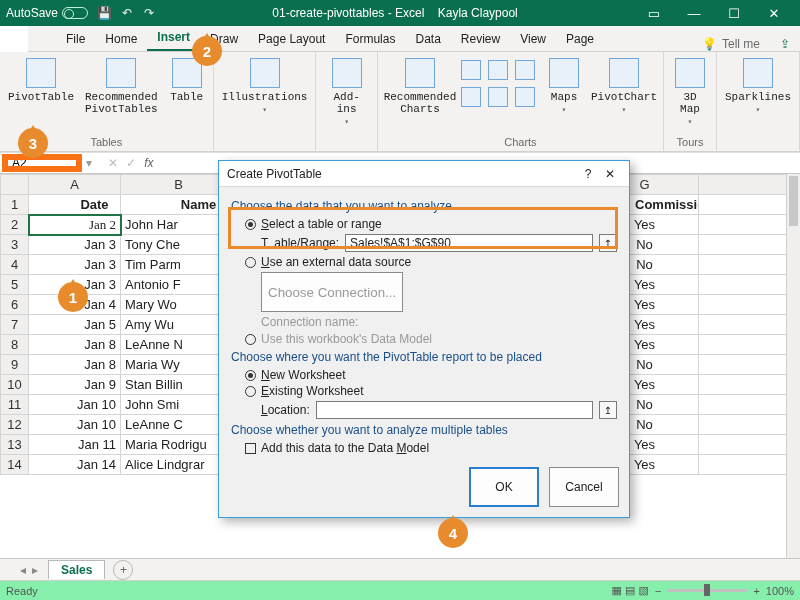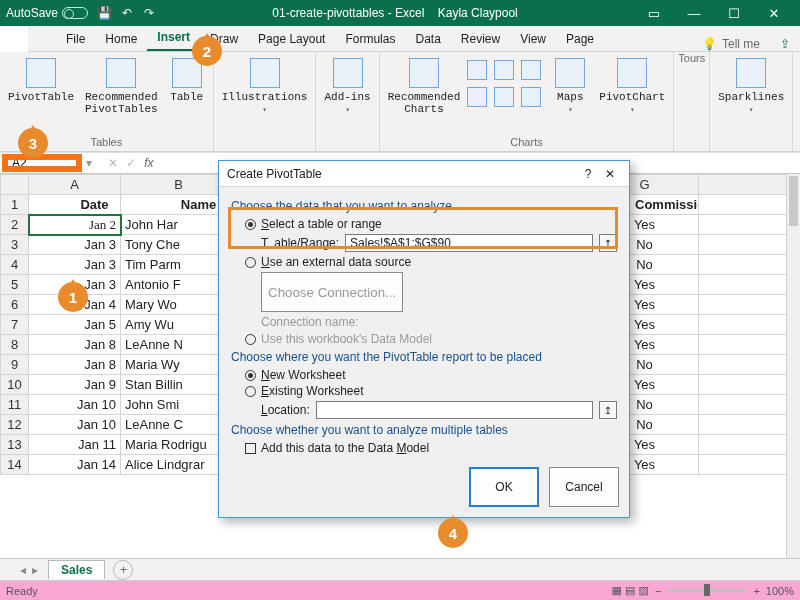--- a/index.html
+++ b/index.html
@@ -34,21 +34,21 @@
   table.grid th { background:#f0efee; font-weight:normal; color:#333; text-align:center; position:relative; }
   table.grid td { background:#fff; }
   table.grid .rowh { background:#f0efee; text-align:center; width:28px; color:#333;}
   table.grid tr.hdr td { font-weight:bold; text-align:center;padding-left:44px; }
   table.grid td.num { text-align:right; }
   table.grid td.ctr { text-align:center; }
   .active-cell { outline:2px solid #217346; outline-offset:-1px;font-family:Liberation Serif, serif; }
   .sheettabs { position:absolute; bottom:20px; left:0; right:0; height:22px; background:#f3f2f1; border-top:1px solid #c8c8c8; display:flex; align-items:center; padding-left:20px; gap:0; }
   .sheettab { padding:2px 12px; background:#fff; border:1px solid #b8b8b8; border-bottom:none; font-weight:600; color:#0a6f4f;}
   .addsheet { width:20px; height:20px; border:1px solid #b8b8b8; border-radius:50%; display:flex; align-items:center; justify-content:center; margin-left:8px; color:#666;}
-  .statusbar { position:absolute; bottom:0; left:0; right:0; height:20px; background:#f9a8d4; border-top:1px solid #d0d0d0; display:flex; align-items:center; padding:0 6px; font-size:11px; color:#555; }
+  .statusbar { position:absolute; bottom:0; left:0; right:0; height:20px; background:#86efac; border-top:1px solid #d0d0d0; display:flex; align-items:center; padding:0 6px; font-size:11px; color:#555; }
   .statusbar .spacer{flex:1;}
   .zoom { display:flex; align-items:center; gap:6px;}
   .zoom .track{ width:80px; height:3px; background:#c0c0c0; position:relative;}
   .zoom .track::after{content:"";position:absolute; width:6px;height:12px;background:#666; left:37px; top:-5px;}
   
   .dialog { position:absolute; left:218px; top:160px; width:412px; background:#f0f0f0; border:1px solid #3a9cd8; box-shadow:4px 4px 10px rgba(0,0,0,.3); font-size:12px; }
   .dlg-title { background:#fff; height:26px; display:flex; align-items:center; padding:0 8px; border-bottom:1px solid #d8d8d8;}
   .dlg-title .t { flex:1; }
   .dlg-title .c { width:22px; text-align:center; }
   .dlg-body { padding:8px 12px 4px 12px; }
@@ -170,20 +170,27 @@
           <span>Maps</span>
         </div>
       <div class="rbtn drop">
           <div class="ricon"></div>
           <span>PivotChart</span>
         </div>
     </div>
     <div class="label">Charts</div>
   </div>
   <div class="group">
+      <div class="body">
+        <div class="rbtn drop">
+          <div class="ricon"></div>
+          <span style="white-space:pre">3D
+Map</span>
+        </div>
+      </div>
       <div class="label">Tours</div>
     </div>
   <div class="group">
       <div class="body">
         <div class="rbtn drop">
           <div class="ricon"></div>
           <span>Sparklines</span>
         </div>
       </div>
       <div class="label"></div>

